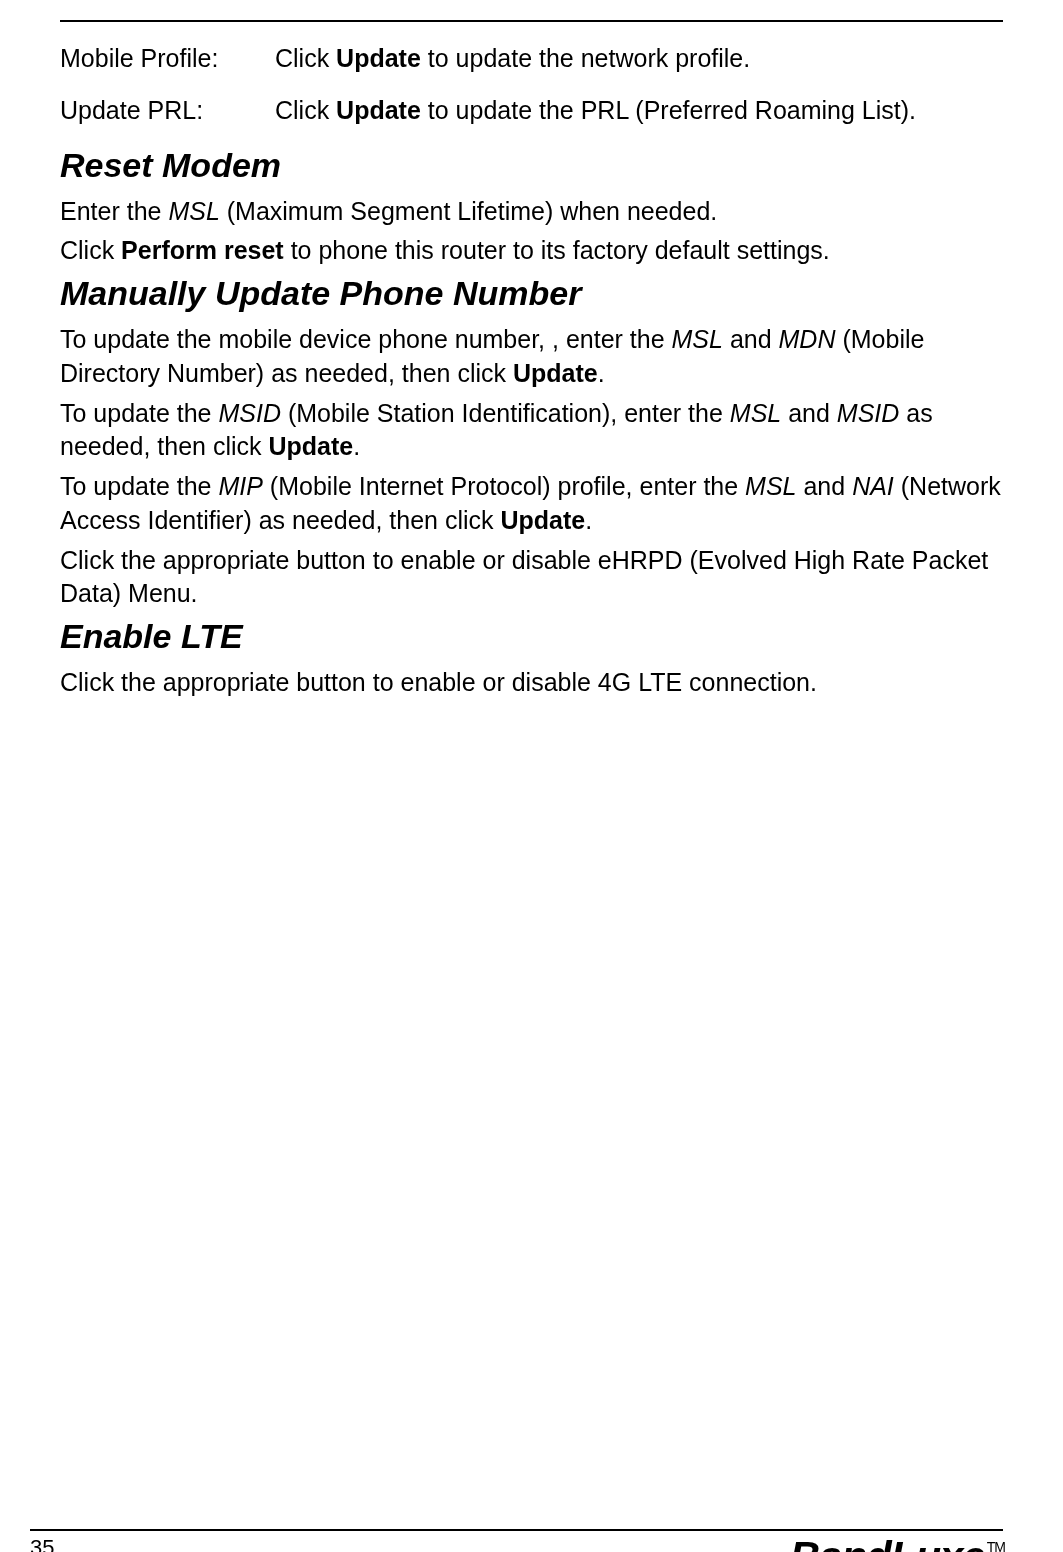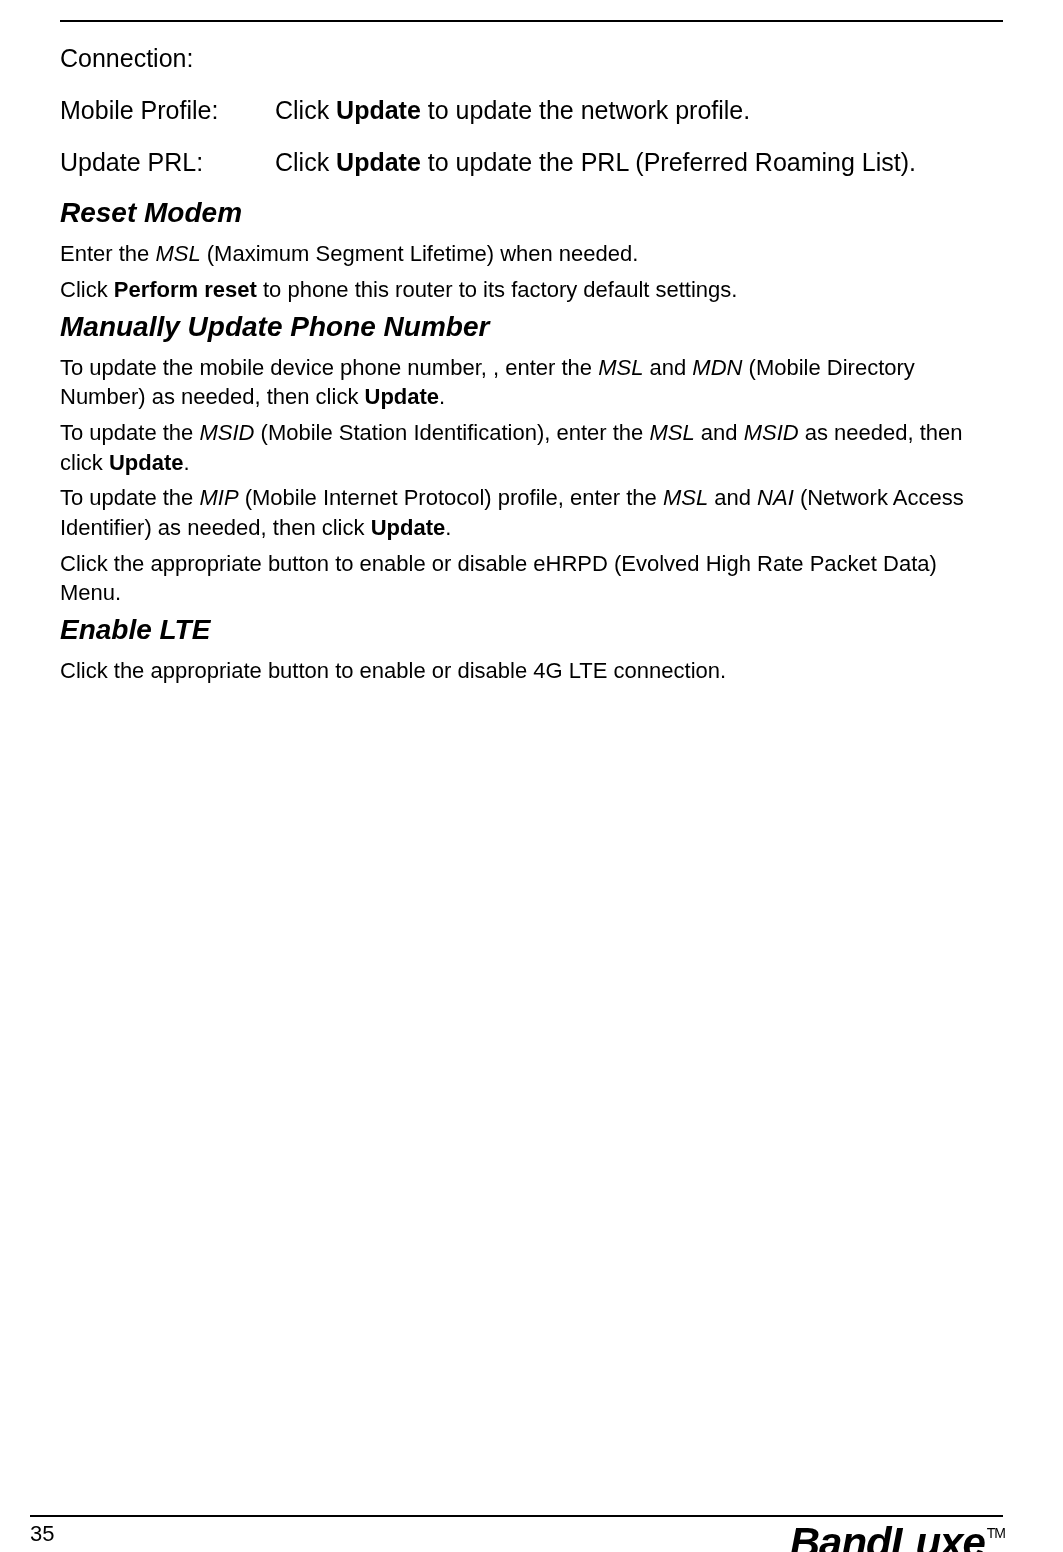--- a/index.html
+++ b/index.html
@@ -29,33 +29,33 @@
   .def-label {
     width: 215px;
     flex-shrink: 0;
   }
   .def-value {
     flex: 1;
   }
   .section-heading {
     font-weight: bold;
     font-style: italic;
-    font-size: 28px;
+    font-size: 34px;
     margin-bottom: 10px;
   }
   .body-text {
-    font-size: 22px;
+    font-size: 25px;
     line-height: 1.35;
     margin-bottom: 6px;
   }
   .bold { font-weight: bold; }
   .italic { font-style: italic; }
   .footer {
     position: absolute;
-    bottom: 35px;
+    bottom: 21px;
     left: 0;
     right: 0;
   }
   .footer-rule {
     border-top: 2px solid #000;
     margin: 0 60px 0 30px;
   }
   .page-number {
     position: absolute;
     left: 30px;
@@ -85,24 +85,20 @@
     left: 2px;
     text-align: right;
   }
 </style>
 </head>
 <body>
 
 <div class="page">
   <div class="top-rule"></div>
 
-  <div class="def-row">
-    <div class="def-label">Connection:</div>
-    <div class="def-value"></div>
-  </div>
 
   <div class="def-row">
     <div class="def-label">Mobile Profile:</div>
     <div class="def-value">
       <span>Click </span><span class="bold">Update</span><span> to update the network profile.</span>
     </div>
   </div>
 
   <div class="def-row">
     <div class="def-label">Update PRL:</div>

